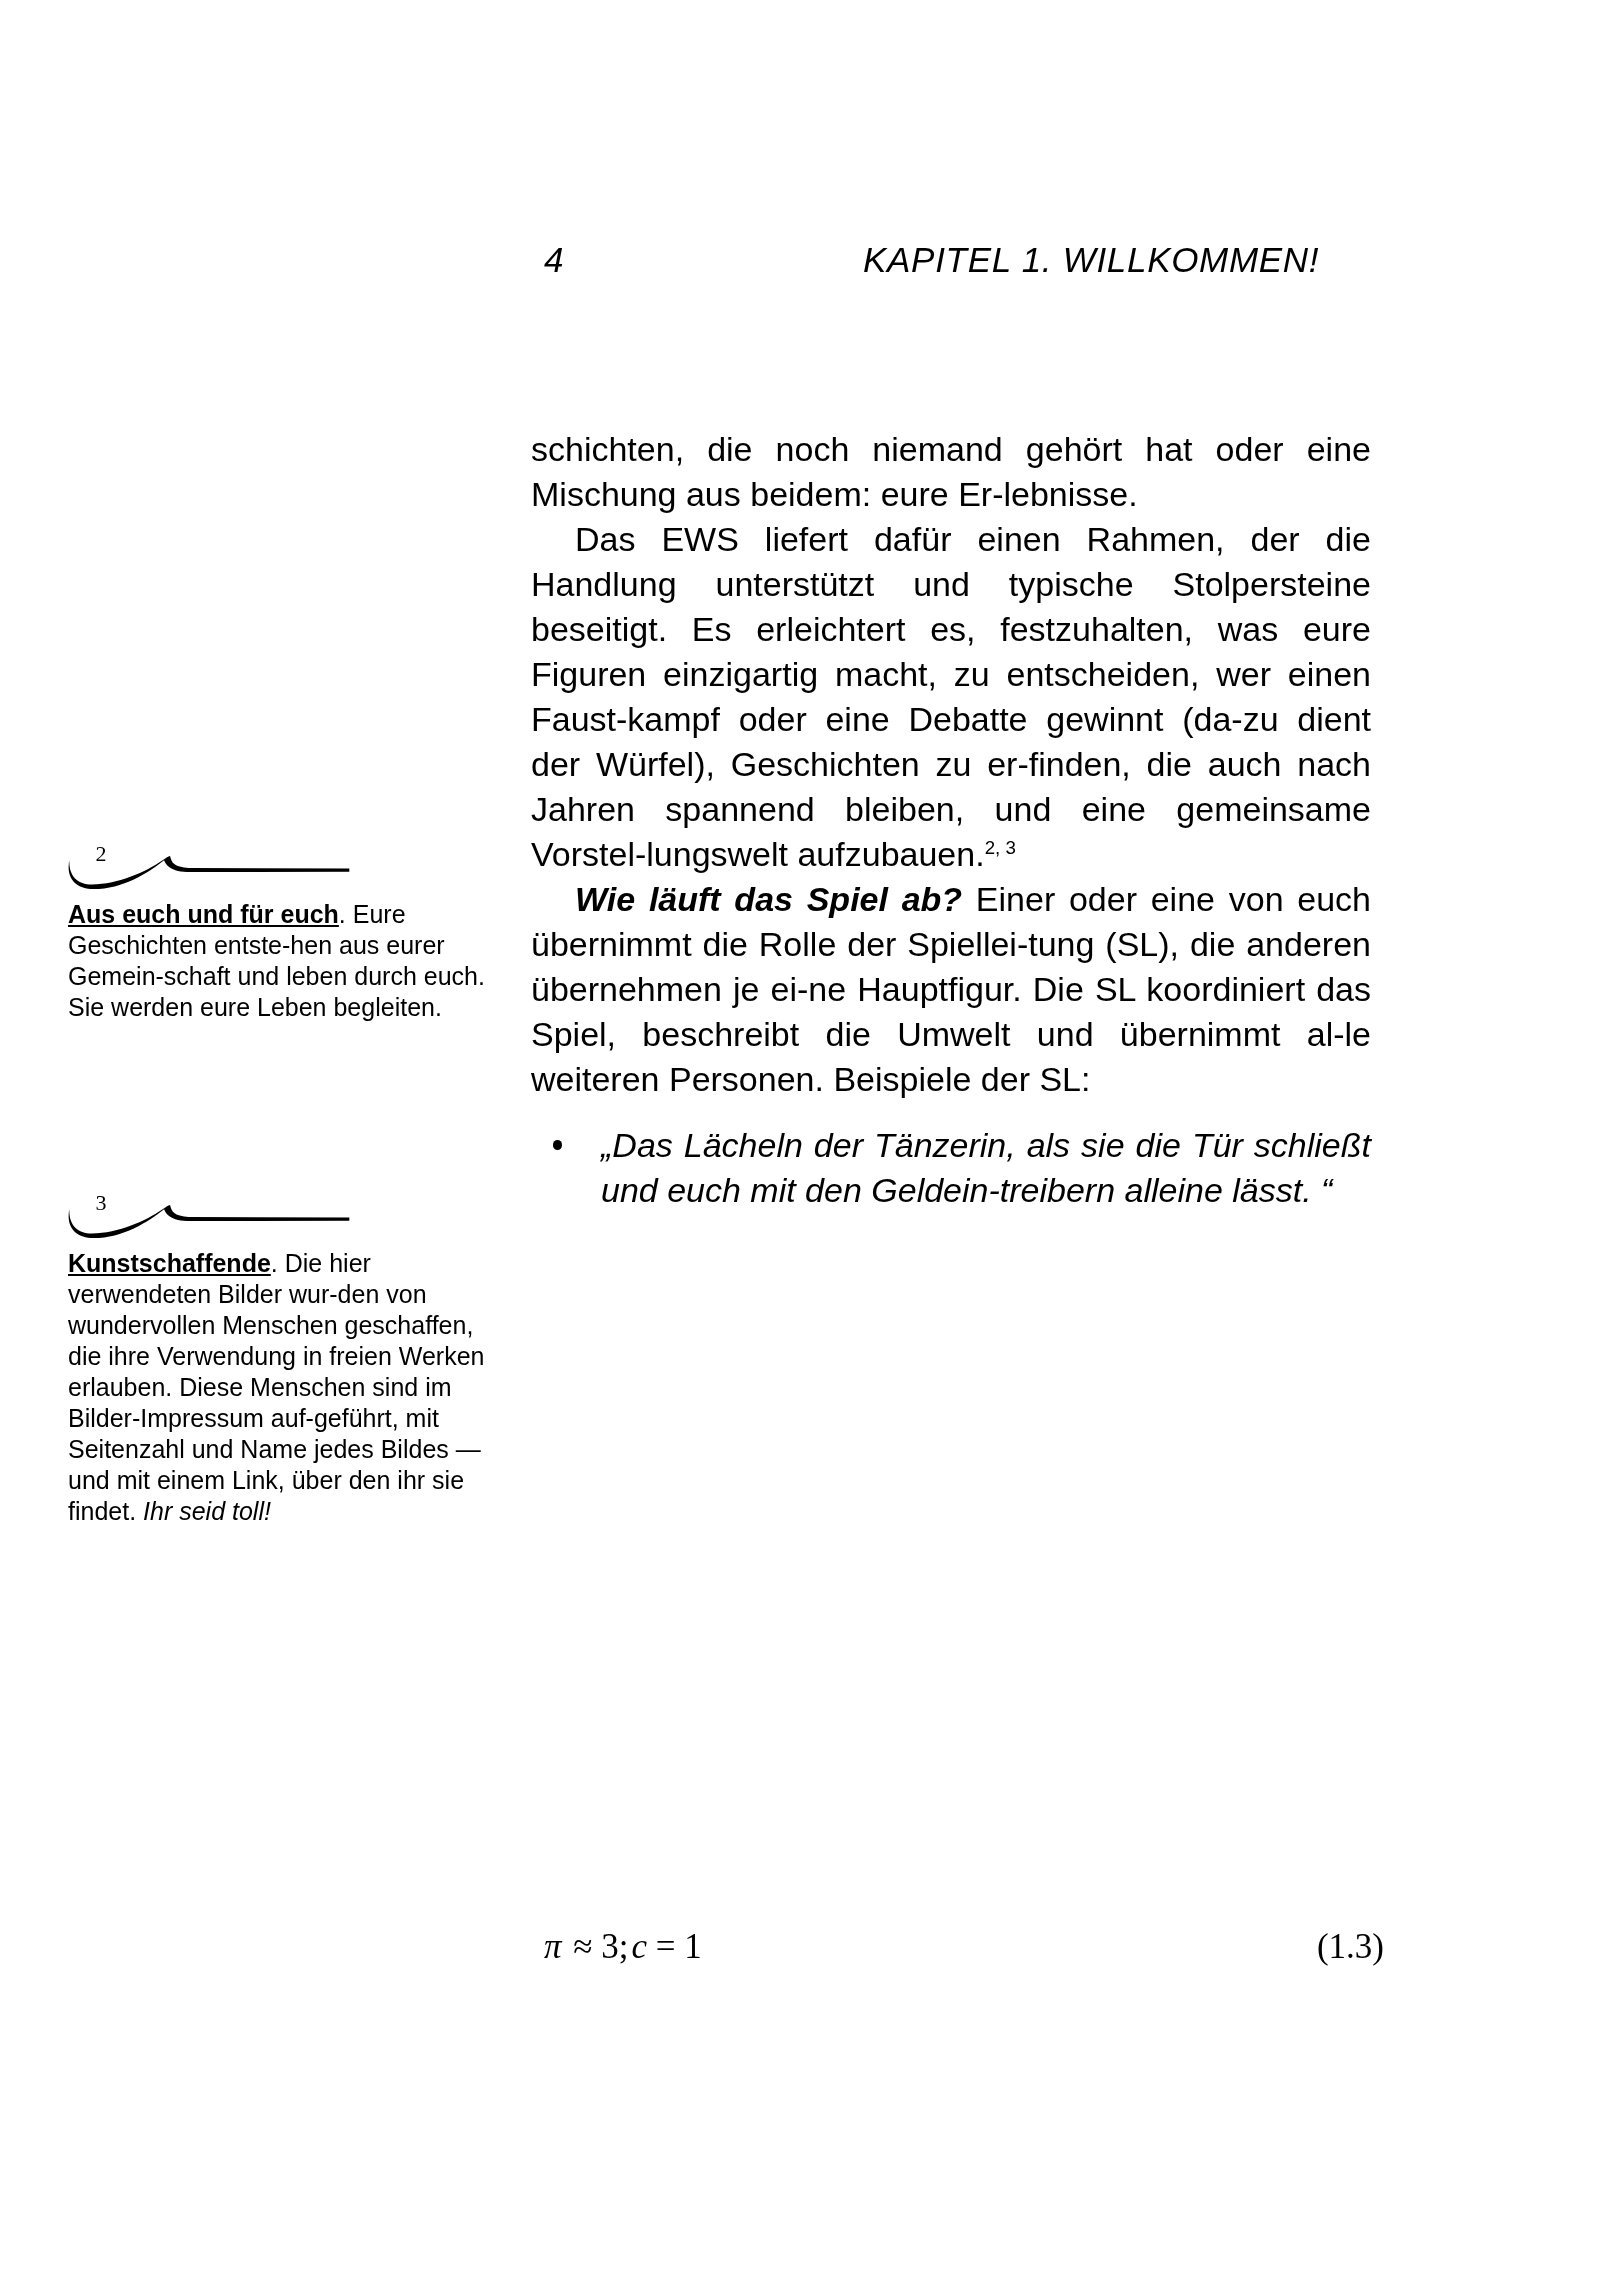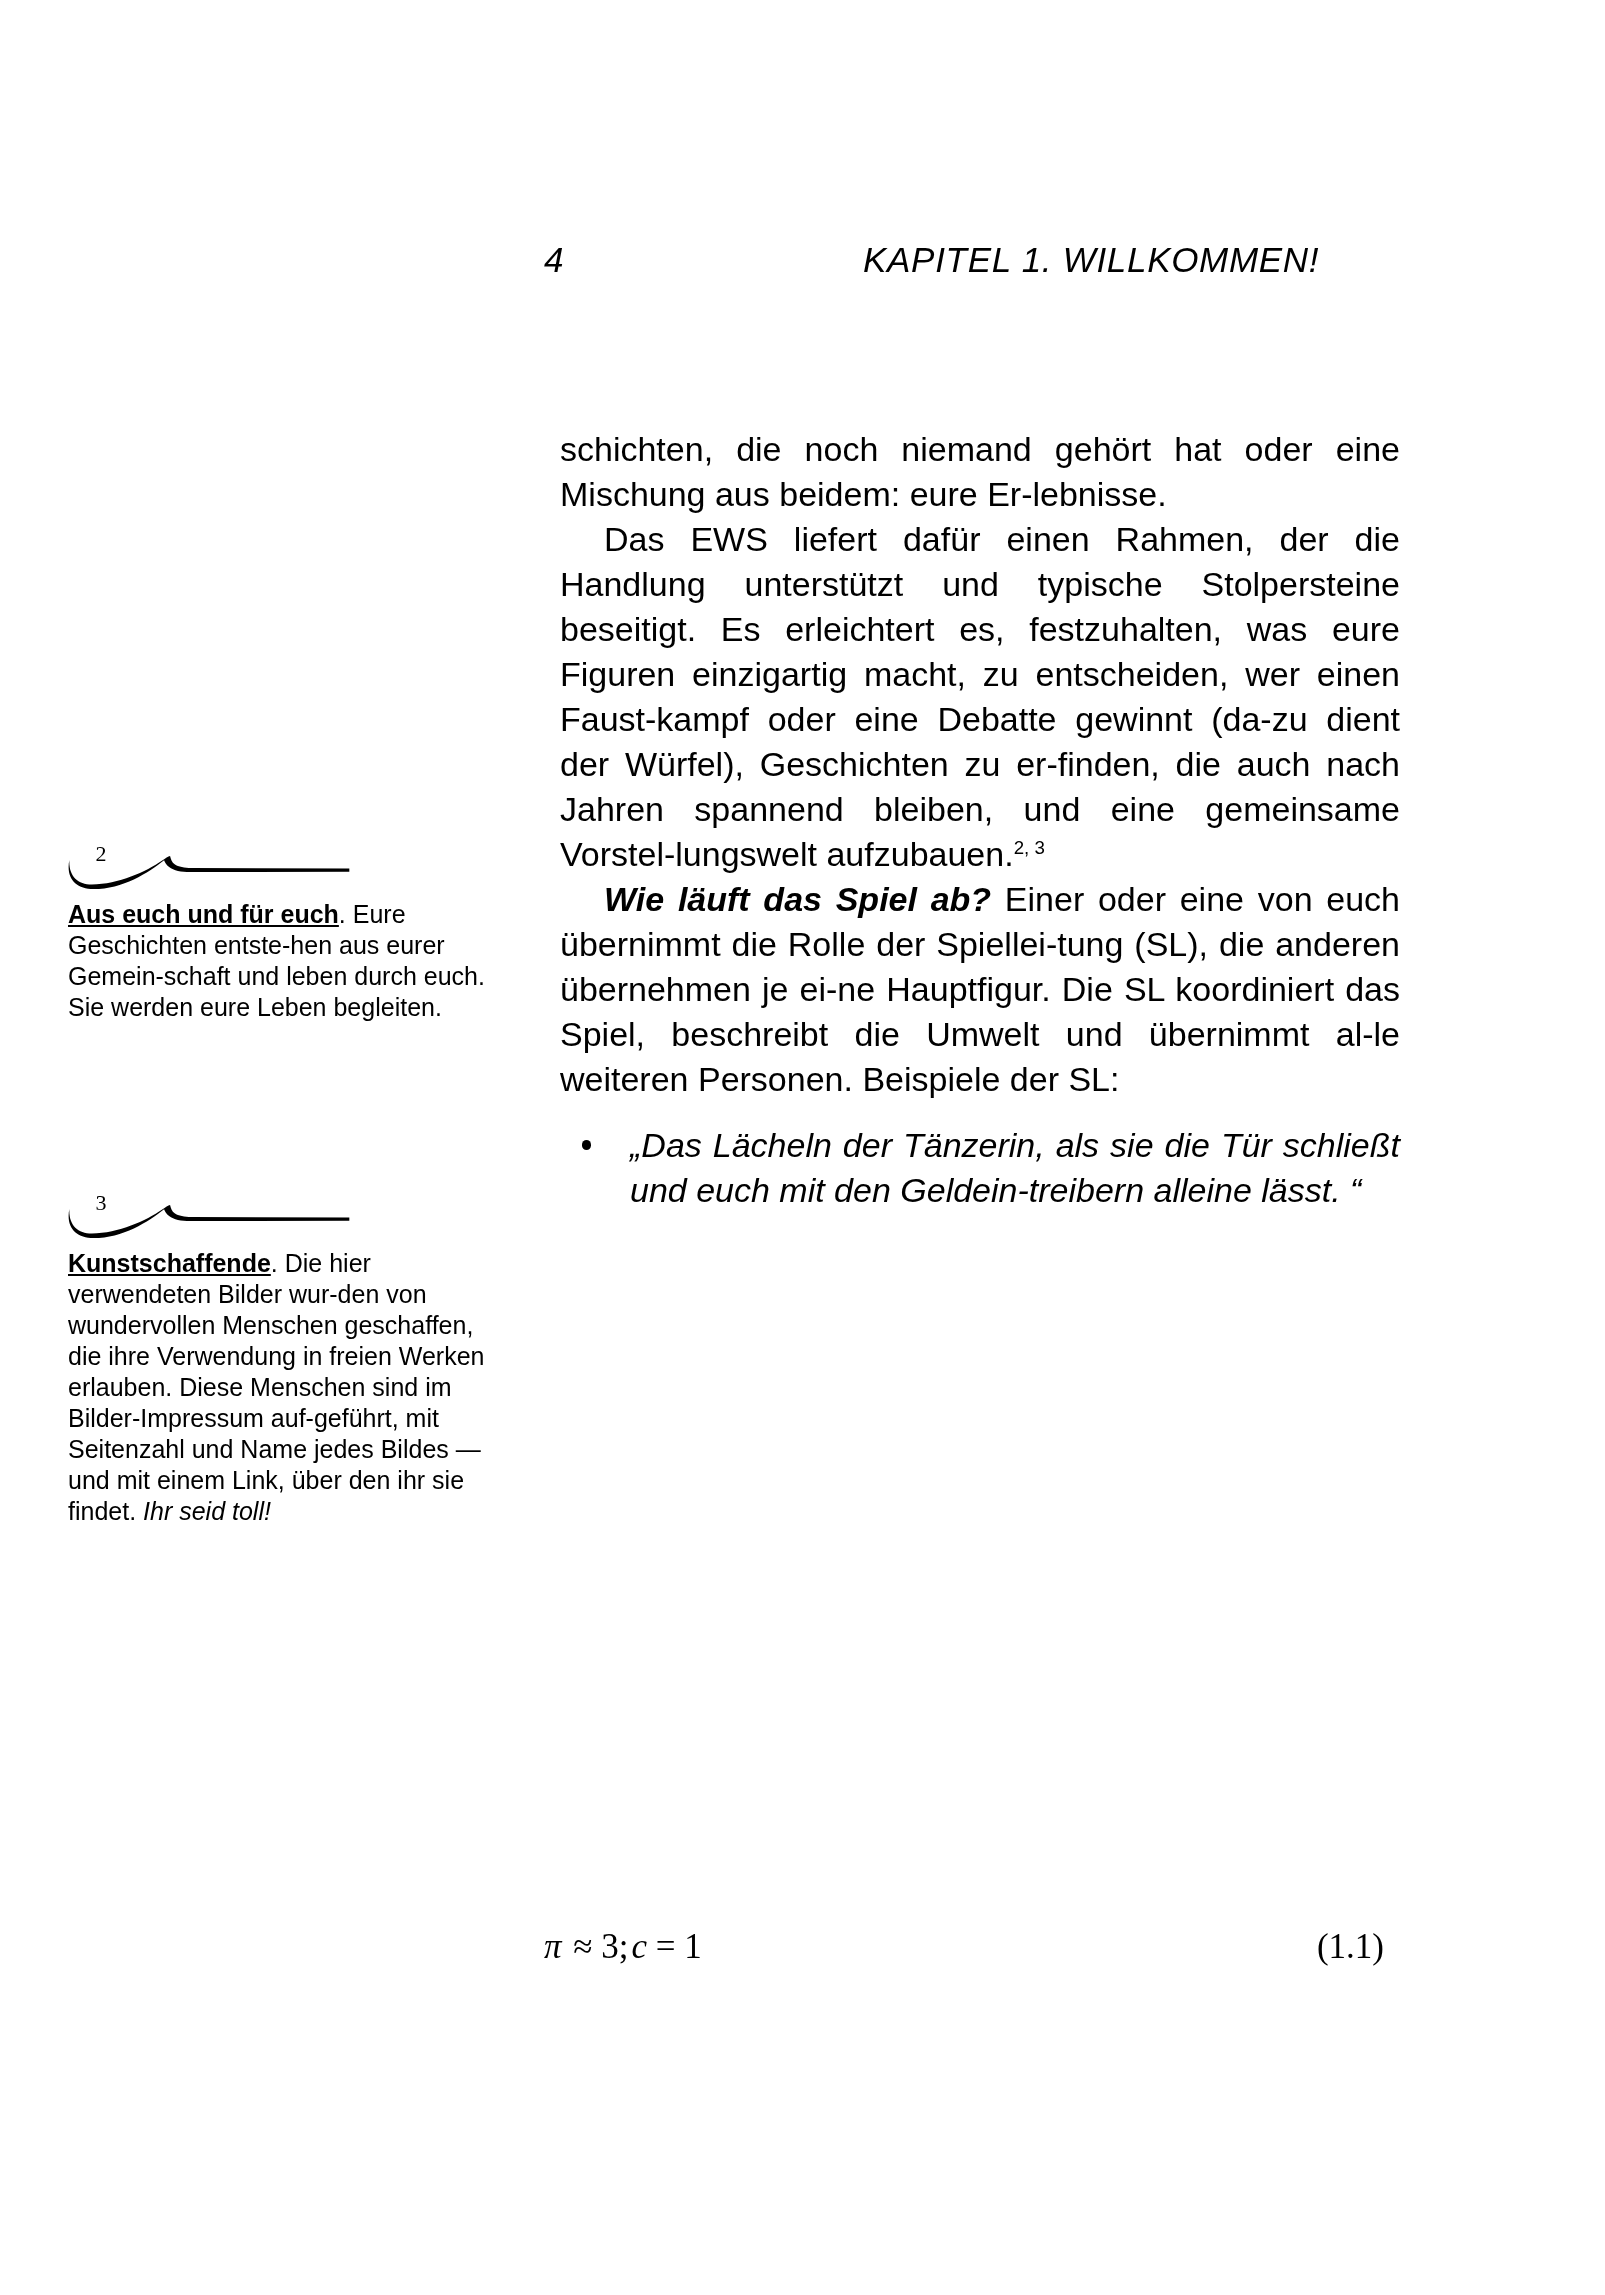--- a/index.html
+++ b/index.html
@@ -41,21 +41,21 @@
     font-size: 35px;
     line-height: 41px;
     font-style: italic;
     letter-spacing: 0.7px;
     white-space: nowrap;
   }
 
   
   .maincol {
     position: absolute;
-    left: 560px;
+    left: 531px;
     top: 427px;
     width: 840px;
     font-size: 34px;
     line-height: 45px;
   }
   .maincol p {
     margin: 0;
     text-align: justify;
     text-justify: inter-word;
     hyphens: manual;
@@ -207,17 +207,17 @@
     <p class="indent"><span class="lead-bold-italic">Wie läuft das Spiel ab?</span><span> Einer oder eine von euch übernimmt die Rolle der Spiellei-tung (SL), die anderen übernehmen je ei-ne Hauptfigur. Die SL koordiniert das Spiel, beschreibt die Umwelt und übernimmt al-le weiteren Personen. Beispiele der SL:</span></p>
 
     <ul class="slexamples">
       <li><span class="dot"></span><span>„Das Lächeln der Tänzerin, als sie die Tür schließt und euch mit den Geldein-treibern alleine lässt. “</span></li>
     </ul>
 
   </div>
 
   <div class="equation-row">
     <div class="equation-body"><span class="mvar">π</span> &nbsp;<span>≈</span>&nbsp;<span>3</span><span>;</span> <span class="mvar">c</span>&nbsp;<span>=</span>&nbsp;<span>1</span></div>
-    <div class="equation-tag">(1.1)</div>
+    <div class="equation-tag">(1.3)</div>
   </div>
 
 </div>
 
 
 </body></html>

